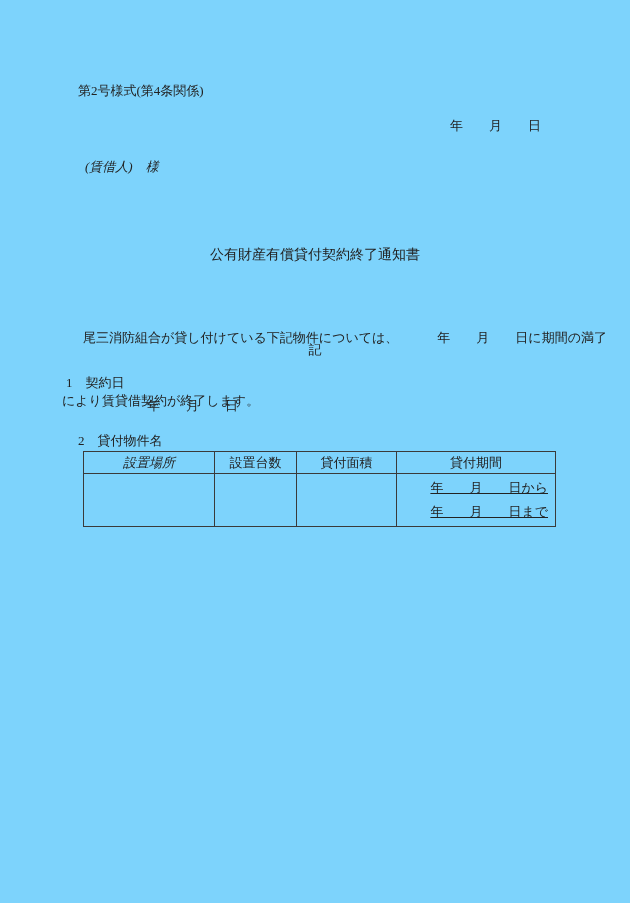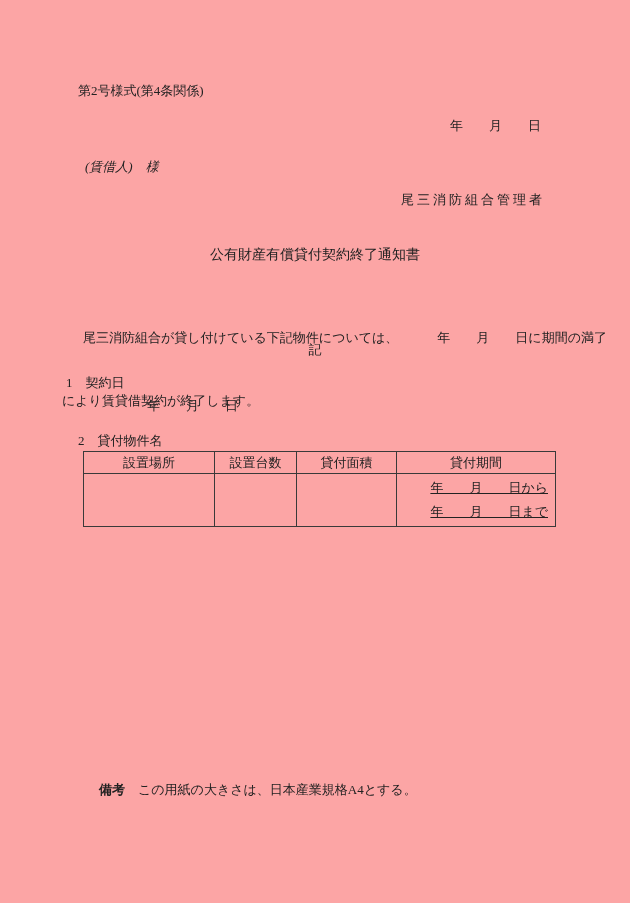--- a/index.html
+++ b/index.html
@@ -4,21 +4,21 @@
 <style>
   html, body {
     margin: 0;
     padding: 0;
     background: #ffffff;
   }
   .page {
     position: relative;
     width: 630px;
     height: 903px;
-    background: #fca5a5;
+    background: #7dd3fc;
     font-family: "Liberation Serif", "DejaVu Serif", serif;
     font-size: 13px;
     color: #222222;
     overflow: hidden;
   }
   .abs { position: absolute; white-space: pre; }
 
   .form-number { left: 78px; top: 82px; }
   .date-line   { left: 450px; top: 117px; }
   .addressee   { left: 85px; top: 158px; font-style: italic; }
@@ -41,21 +41,21 @@
     font-size: 13px;
     color: #222222;
   }
   .lease-table th, .lease-table td {
     border: 1px solid #3a3a3a;
     font-weight: normal;
     padding: 0;
   }
   .lease-table th { height: 21px; text-align: center; vertical-align: middle; }
   .lease-table td { height: 52px; vertical-align: middle; text-decoration: underline; }
-  .col-location { width: 130px; }
+  .col-location { width: 130px; font-style: italic; }
   .col-units    { width: 81px; }
   .col-area     { width: 99px; }
   .col-period   { width: 158px; margin-top: 48px; }
   .period-cell div {
     text-align: right;
     padding-right: 7px;
     line-height: 24px;
     white-space: pre;
   }
 
@@ -66,21 +66,20 @@
 <body>
 
 <div class="page">
 
   <div class="abs form-number">第2号様式(第4条関係)</div>
 
   <div class="abs date-line">年　　月　　日</div>
 
   <div class="abs addressee">(賃借人)　様</div>
 
-  <div class="abs sender">尾三消防組合管理者</div>
 
   <div class="abs body-para">
     <div class="body-line1">尾三消防組合が貸し付けている下記物件については、　　　年　　月　　日に期間の満了</div>
     <div class="body-line2">により賃貸借契約が終了します。</div>
   </div>
 
   <div class="abs doc-title">公有財産有償貸付契約終了通知書</div>
 
   <div class="abs record-marker">記</div>
 
@@ -104,17 +103,14 @@
         <td></td>
         <td></td>
         <td class="period-cell">
           <div>年　　月　　日から</div>
           <div>年　　月　　日まで</div>
         </td>
       </tr>
     </tbody>
   </table>
 
-  <div class="abs note">
-    <span class="note-label">備考</span><span>　</span><span>この用紙の大きさは、日本産業規格A4とする。</span>
-  </div>
 
 </div>
 
 </body></html>

